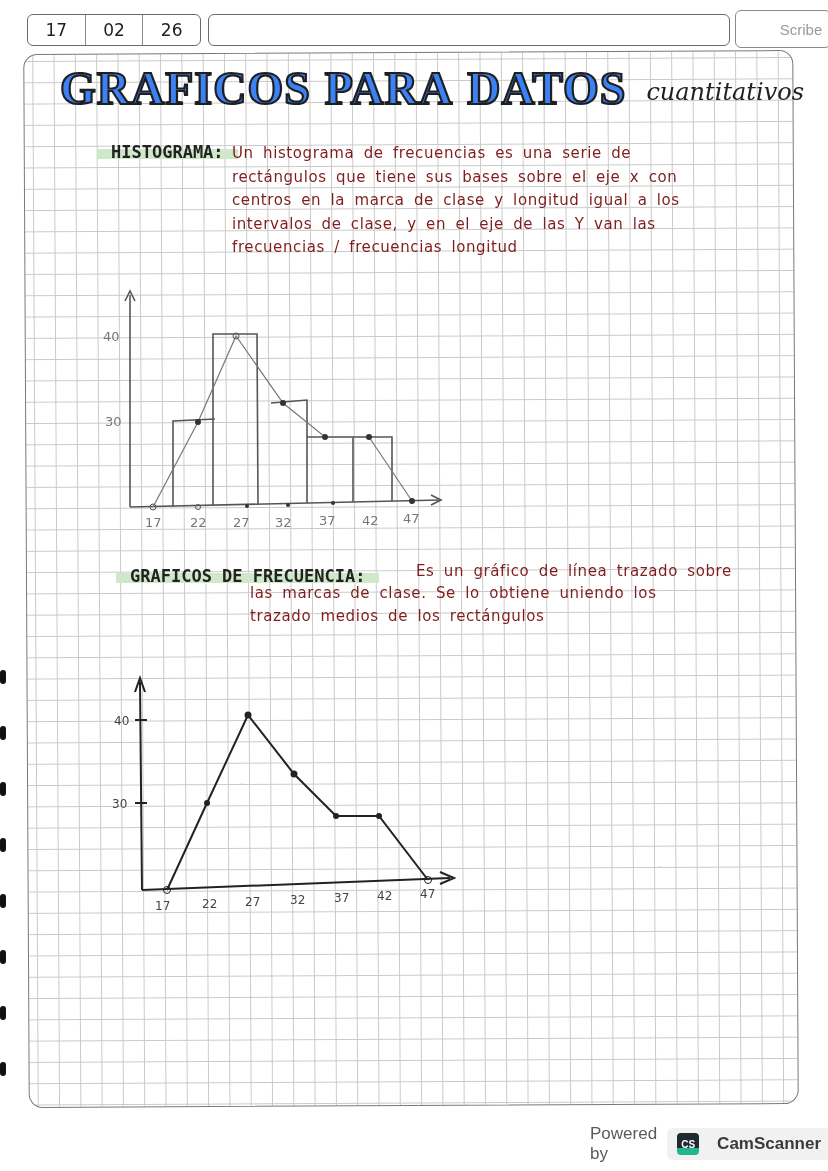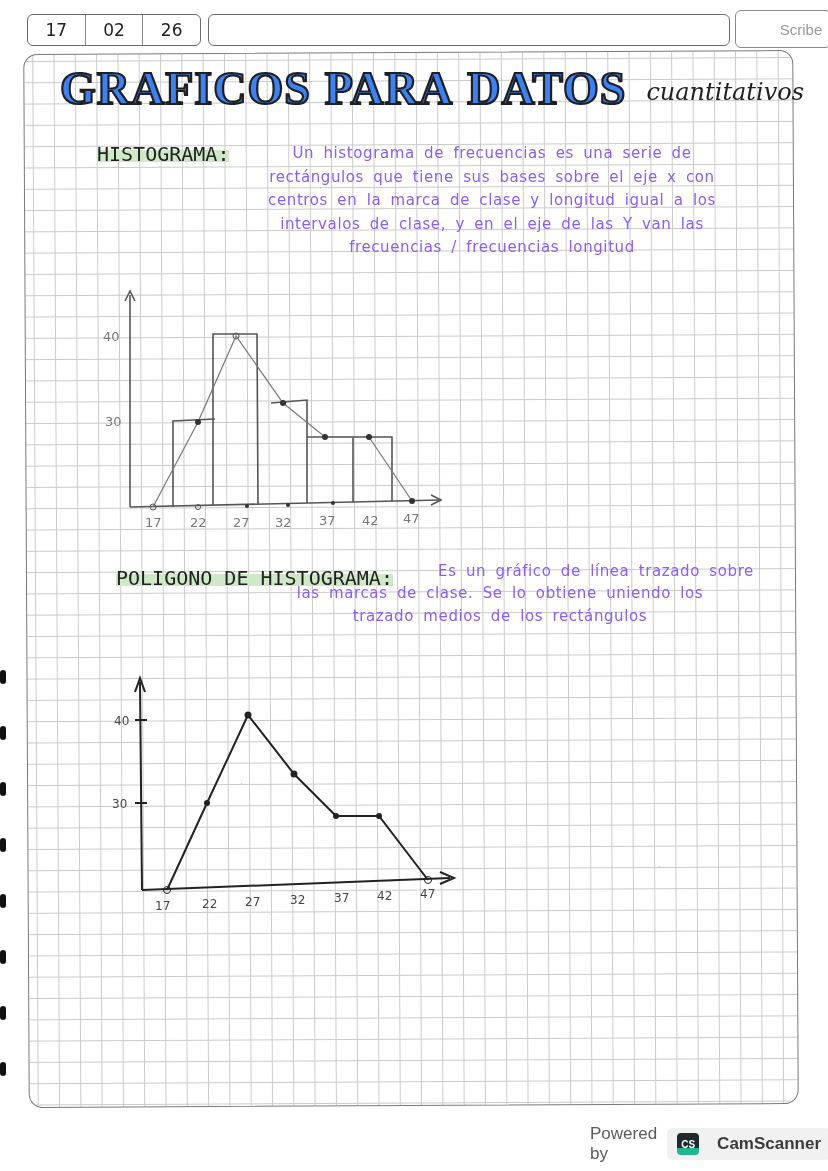--- a/index.html
+++ b/index.html
@@ -10,22 +10,22 @@
   .title-box{position:absolute;left:208px;top:14px;width:520px;height:30px;border:1.5px solid #6b6b6b;border-radius:6px;background:#fff;}
   .brand{position:absolute;left:735px;top:10px;width:58px;height:36px;border:1.5px solid #8a8a8a;border-radius:6px;display:flex;align-items:center;justify-content:center;font-size:15px;color:#9a9a9a;font-family:"Liberation Sans",sans-serif;background:#fff;padding-left:36px;}
   .page{position:absolute;left:26px;top:52px;width:768px;height:1052px;border:1.5px solid #7a7a7a;border-radius:14px;
     background-color:#fff;
     background-image:linear-gradient(to right, #c9c9c9 1px, transparent 1px),linear-gradient(to bottom, #c9c9c9 1px, transparent 1px);
     background-size:21.3px 21.3px;background-position:8px 6px;transform:rotate(-0.3deg);}
   .heading{position:absolute;left:60px;top:66px;display:flex;align-items:flex-end;gap:14px;}
   .bubble{font-family:Liberation Serif, serif;font-weight:bold;font-size:46px;letter-spacing:1px;color:#3b82f6;
     -webkit-text-stroke:2.2px #1f1f1f;line-height:1;}
   .subtitle{font-family:"DejaVu Serif",serif;font-style:italic;font-size:24px;color:#222;margin-left:6px;padding-bottom:6px;}
-  .label{font-family:"DejaVu Sans Mono",monospace;font-weight:normal;font-size:20px;color:#222;background:linear-gradient(to bottom, transparent 35%, #cfe8c7 35%, #cfe8c7 85%, transparent 85%);padding:0 0;}
-  .hand{font-family:"DejaVu Sans",sans-serif;font-size:15px;color:#8b5cf6;letter-spacing:0.6px;word-spacing:4px;text-align:center;}
+  .label{font-family:"DejaVu Sans Mono",monospace;font-weight:bold;font-size:17px;color:#222;background:linear-gradient(to bottom, transparent 35%, #cfe8c7 35%, #cfe8c7 85%, transparent 85%);padding:0 14px;}
+  .hand{font-family:"DejaVu Sans",sans-serif;font-size:15px;color:#7f1d1d;letter-spacing:0.6px;word-spacing:4px;}
   .sec1{position:absolute;left:97px;top:142px;}
   .sec1-body{position:absolute;left:232px;top:142px;width:520px;line-height:23.5px;}
   .sec2{position:absolute;left:116px;top:566px;}
   .sec2-body{position:absolute;left:250px;top:582px;width:500px;line-height:23px;}
   .sec2-first{position:absolute;left:416px;top:562px;width:360px;}
   svg text{font-family:"DejaVu Sans",sans-serif;}
   .footer{position:absolute;left:562px;top:1124px;display:flex;align-items:center;gap:10px;margin-left:28px;}
   .powered{font-family:"Liberation Sans",sans-serif;font-size:17px;color:#5a5a5a;}
   .cs-badge{display:flex;align-items:center;gap:18px;background:#f1f1f1;border-radius:6px;padding:5px 10px;}
   .cs-icon{width:22px;height:22px;border-radius:4px;background:linear-gradient(to bottom,#1f2a2e 70%,#1fb68f 70%);color:#fff;font-size:10px;font-weight:bold;display:flex;align-items:center;justify-content:center;font-family:"Liberation Sans",sans-serif;}
@@ -111,21 +111,21 @@
     <text x="95" y="242">22</text>
     <text x="138" y="242">27</text>
     <text x="180" y="242">32</text>
     <text x="224" y="240">37</text>
     <text x="267" y="240">42</text>
     <text x="308" y="238">47</text>
   </g>
 </svg>
 
 <div class="sec2">
-  <span class="label">POLIGONO DE HISTOGRAMA:</span>
+  <span class="label">GRAFICOS DE FRECUENCIA:</span>
 </div>
 <div class="sec2-first hand">Es un gráfico de línea trazado sobre</div>
 <div class="sec2-body hand">
   <div>las marcas de clase. Se lo obtiene uniendo los</div>
   <div>trazado medios de los rectángulos</div>
 </div>
 
 <svg style="position:absolute;left:100px;top:668px;" width="370" height="250" viewBox="0 0 370 250">
   <g stroke="#222" stroke-width="2" fill="none">
     <line x1="40" y1="14" x2="42" y2="222"></line>

